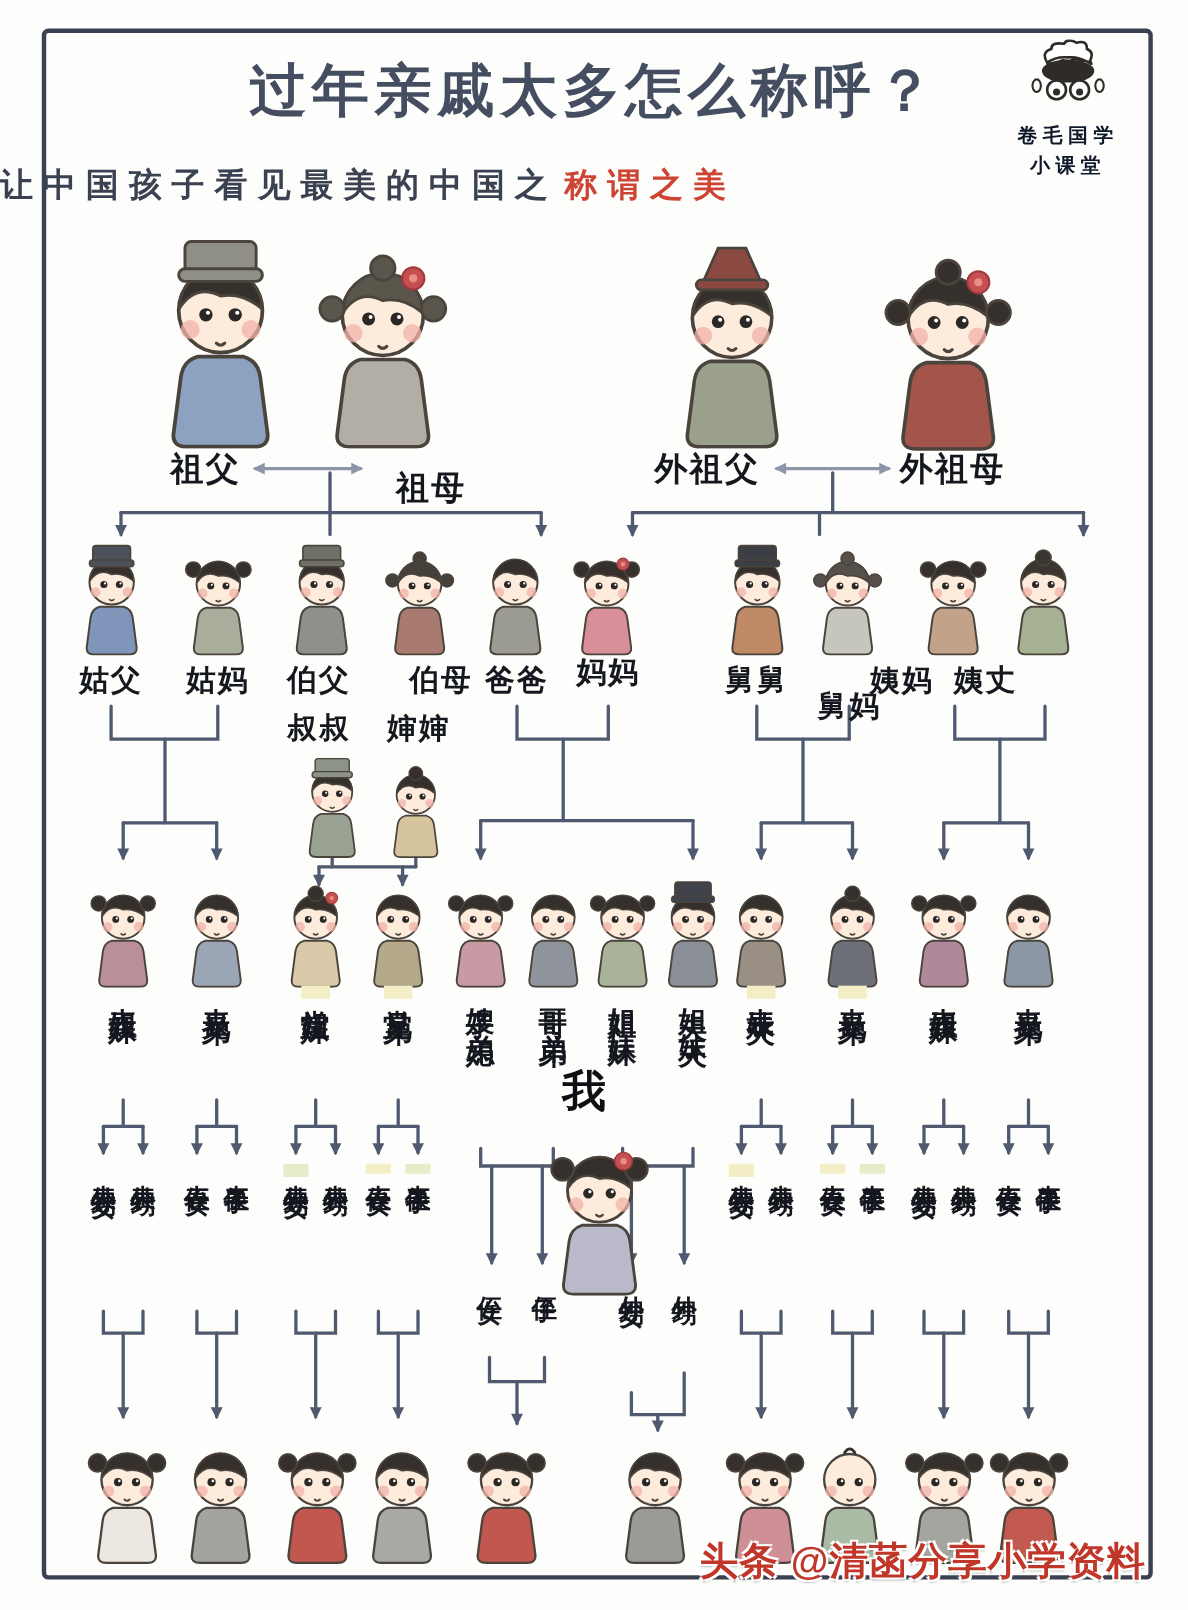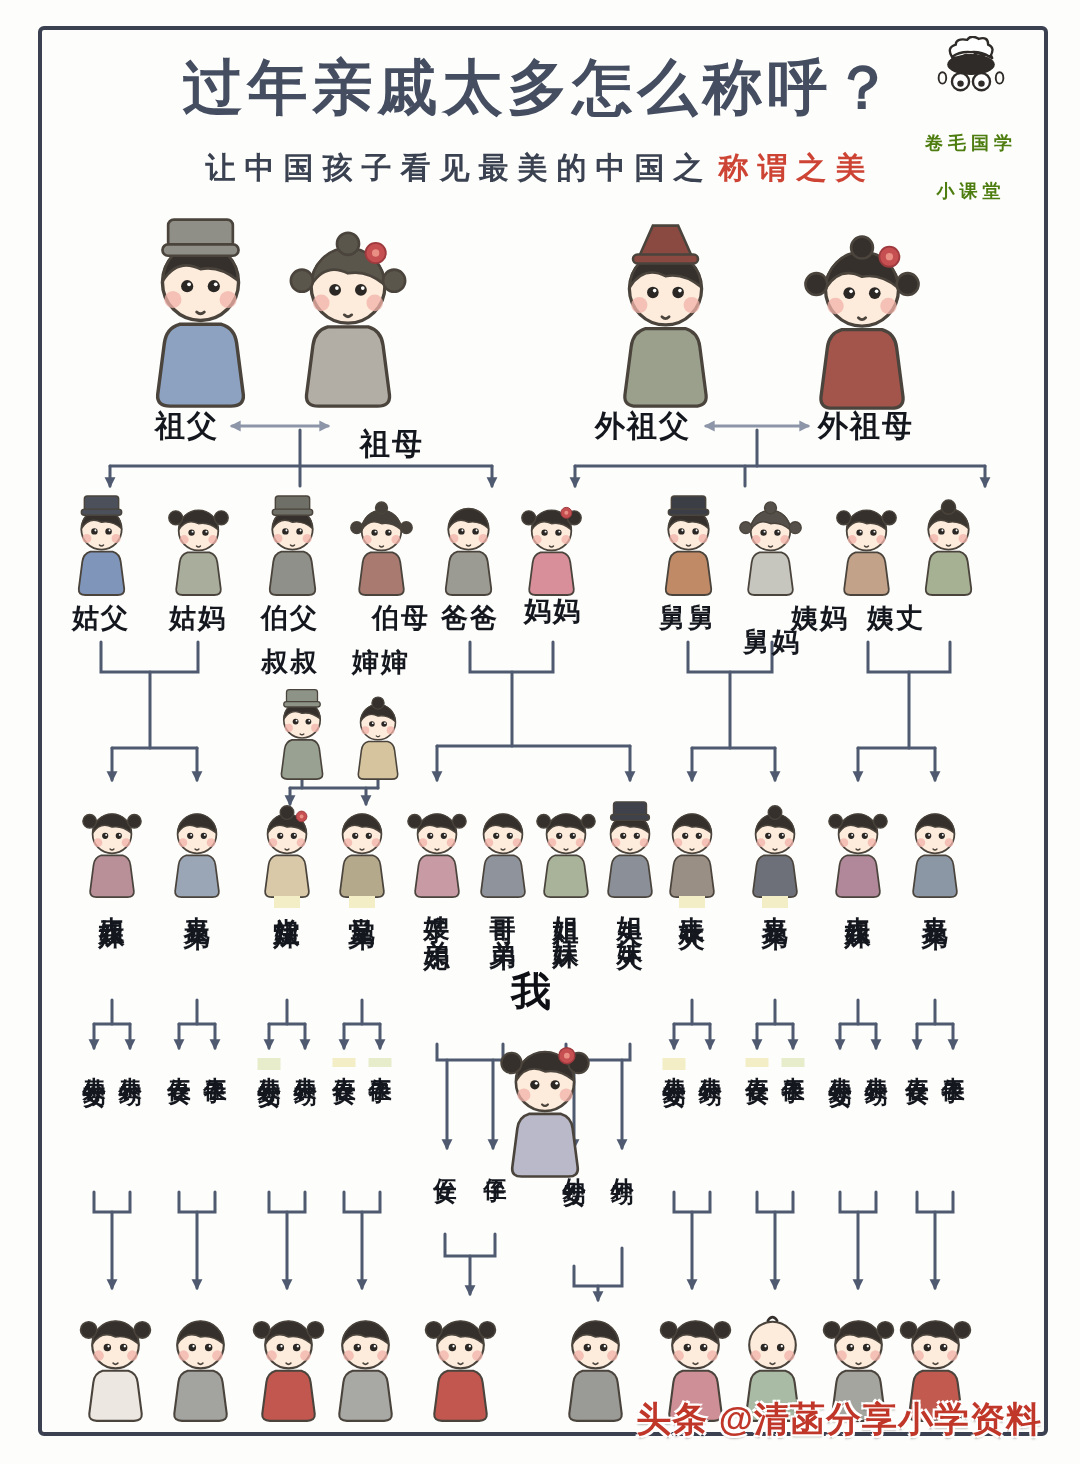--- a/index.html
+++ b/index.html
@@ -5,26 +5,26 @@
   html,body{margin:0;padding:0;background:#ffffff;}
   .poster{position:relative;width:1080px;height:1464px;background:#fdfdfb;overflow:hidden;
           font-family:"Liberation Sans", sans-serif;}
   .frame{position:absolute;left:38px;top:26px;width:1002px;height:1402px;
          border:4px solid #3b4150;border-radius:6px;pointer-events:none;}
   .connectors{position:absolute;left:0;top:0;z-index:1;}
   .figs{position:absolute;left:0;top:0;width:100%;height:100%;z-index:2;}
   .fig{position:absolute;}
   .fig svg{width:100%;height:100%;display:block;}
   .title{position:absolute;left:0;top:48px;width:100%;text-align:center;z-index:3;
-         font-size:60px;font-weight:900;letter-spacing:5px;color:#454e61;}
-  .subtitle{position:absolute;left:0;top:148px;width:100%;text-align:center;z-index:3;
+         font-size:52px;font-weight:900;letter-spacing:5px;color:#454e61;}
+  .subtitle{position:absolute;left:0;top:148px;width:100%;text-align:left;z-index:3;
             font-size:30px;font-weight:800;letter-spacing:9px;color:#3a4150;}
   .subtitle .accent{color:#cd4434;margin-left:6px;}
   .badge{position:absolute;left:902px;top:36px;width:138px;z-index:4;text-align:center;}
-  .badge .bline{font-size:18px;font-weight:800;letter-spacing:5px;color:#4d7c0f;line-height:1.5;margin-top:21px;}
+  .badge .bline{font-size:18px;font-weight:800;letter-spacing:5px;color:#0f172a;line-height:1.5;}
   .lbl-h{position:absolute;transform:translateX(-50%);white-space:nowrap;z-index:3;
          font-weight:800;color:#14171e;font-size:27px;letter-spacing:2px;}
   .lbl-g1{font-size:30px;font-weight:900;}
   .lbl-v{position:absolute;transform:translateX(-50%);z-index:3;
          writing-mode:vertical-rl;text-orientation:upright;line-height:1;
          font-weight:800;color:#14171e;font-size:26px;letter-spacing:4px;}
   .lbl-v4{font-size:23px;letter-spacing:3px;}
   .hl-y{background:#f3eec6;}
   .hl-g{background:#e7edcb;}
   .gap{margin-top:16px;}

